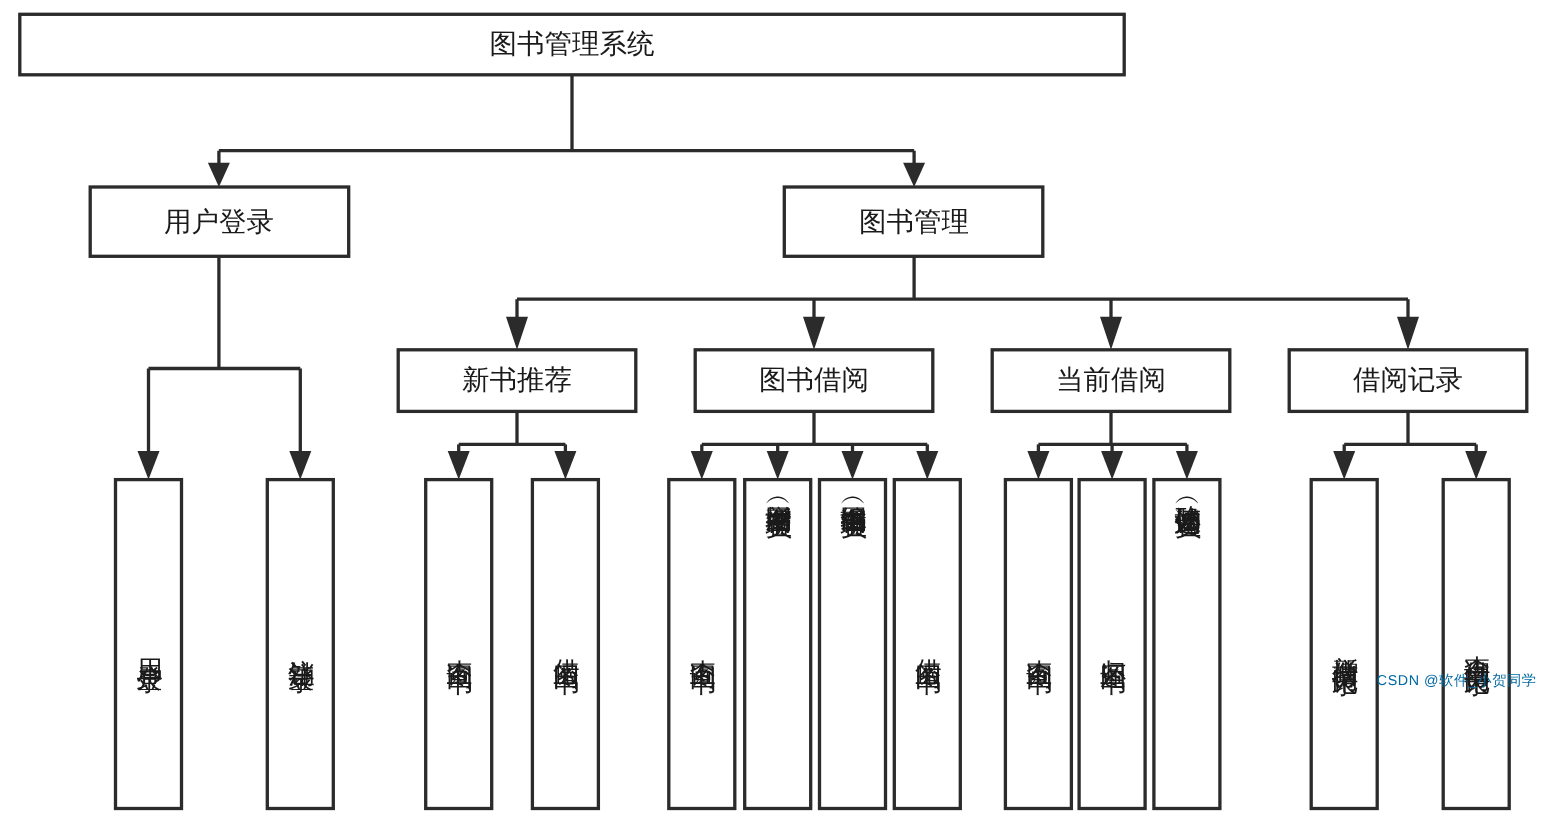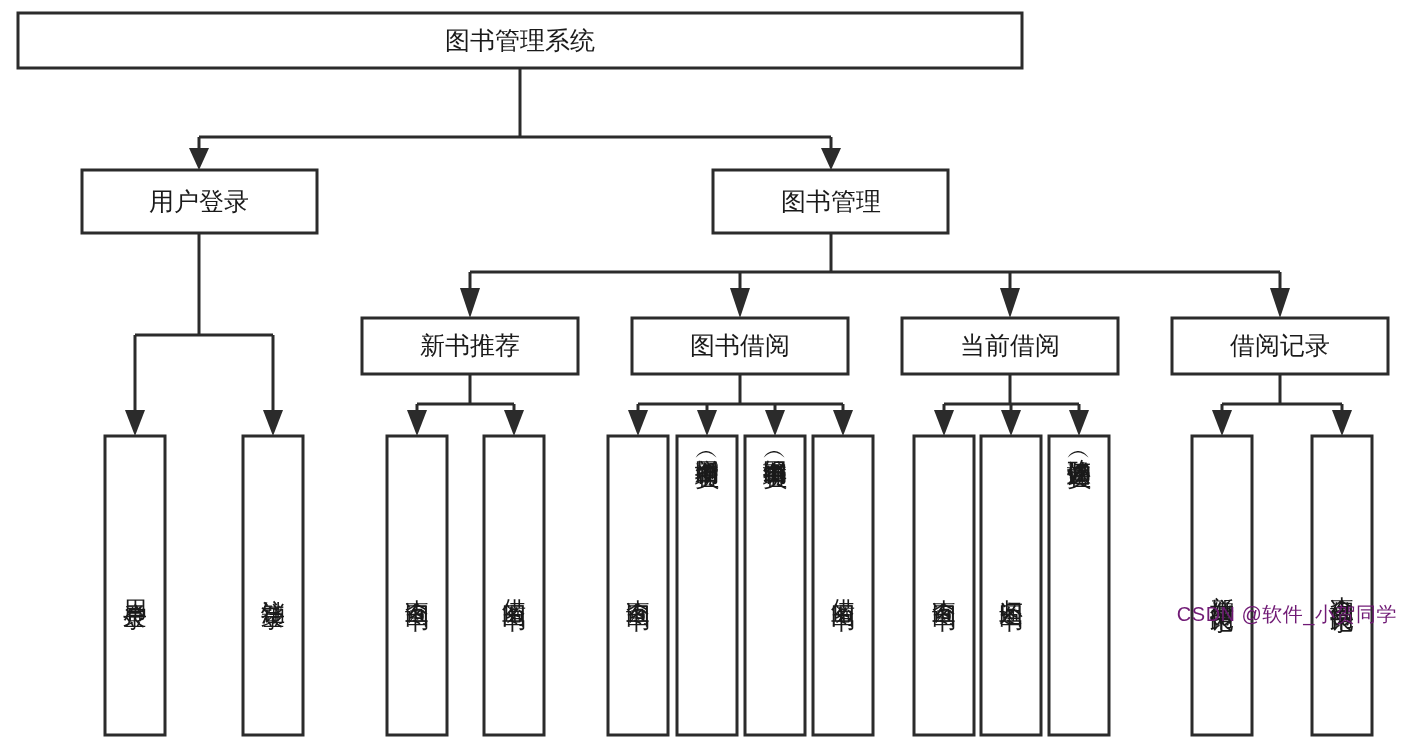--- a/index.html
+++ b/index.html
@@ -55,22 +55,22 @@
     font-size: 24px;
     writing-mode: vertical-rl;
     text-orientation: upright;
     letter-spacing: 3px;
   }
   .watermark {
     position: absolute;
     right: 8px;
     bottom: 6px;
     font-family: "Liberation Sans", "DejaVu Sans", sans-serif;
-    font-size: 20px;
-    color: #701a75;
+    font-size: 13px;
+    color: #0369a1;
     letter-spacing: 0.5px;
     white-space: nowrap;
     pointer-events: none;
   }
 </style>
 </head>
 <body>
 
 <div id="chart-root">
 

